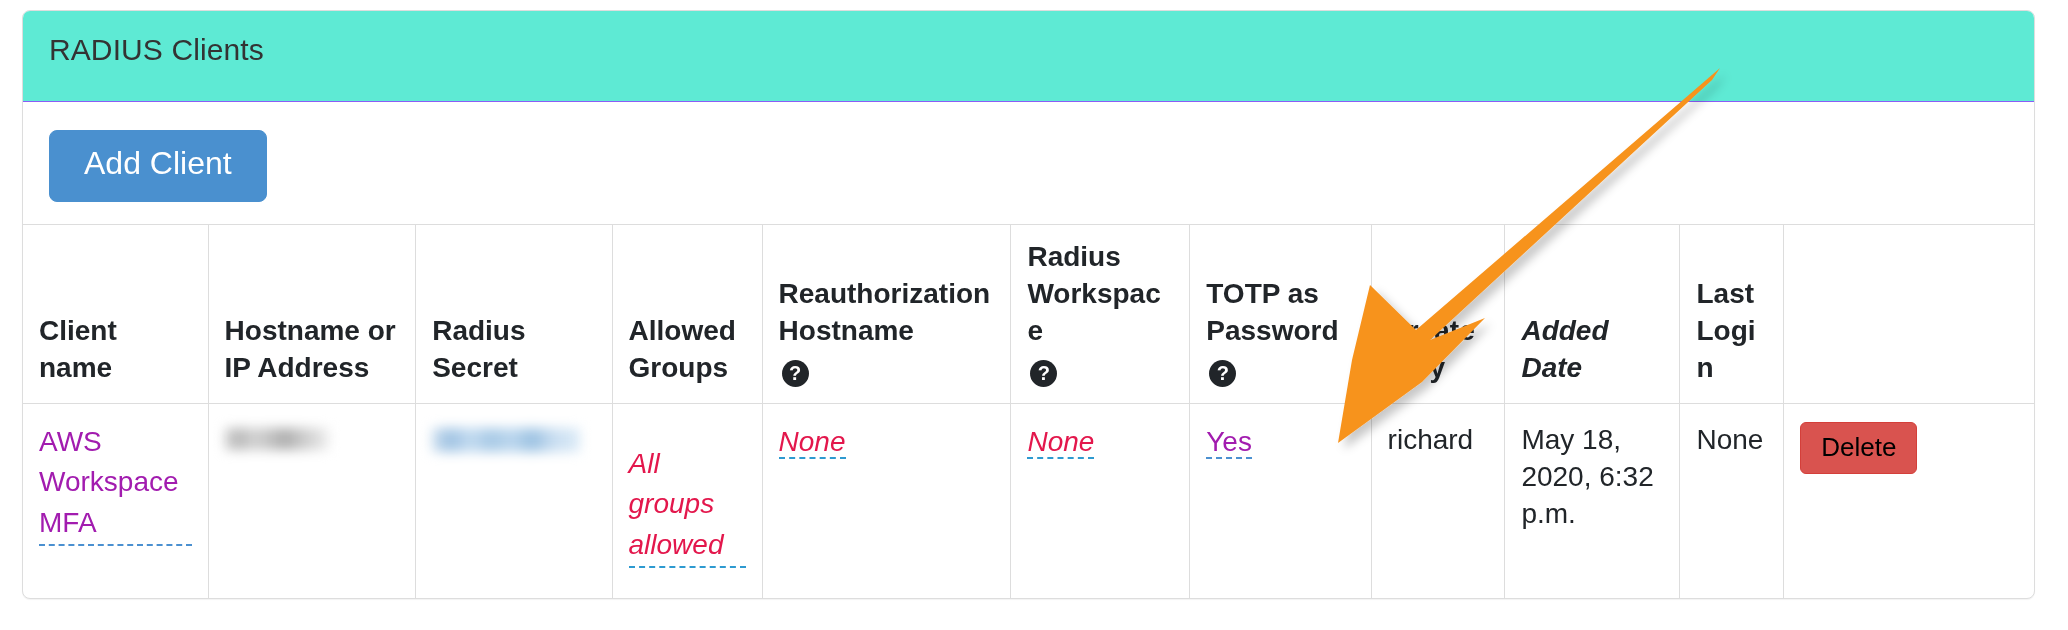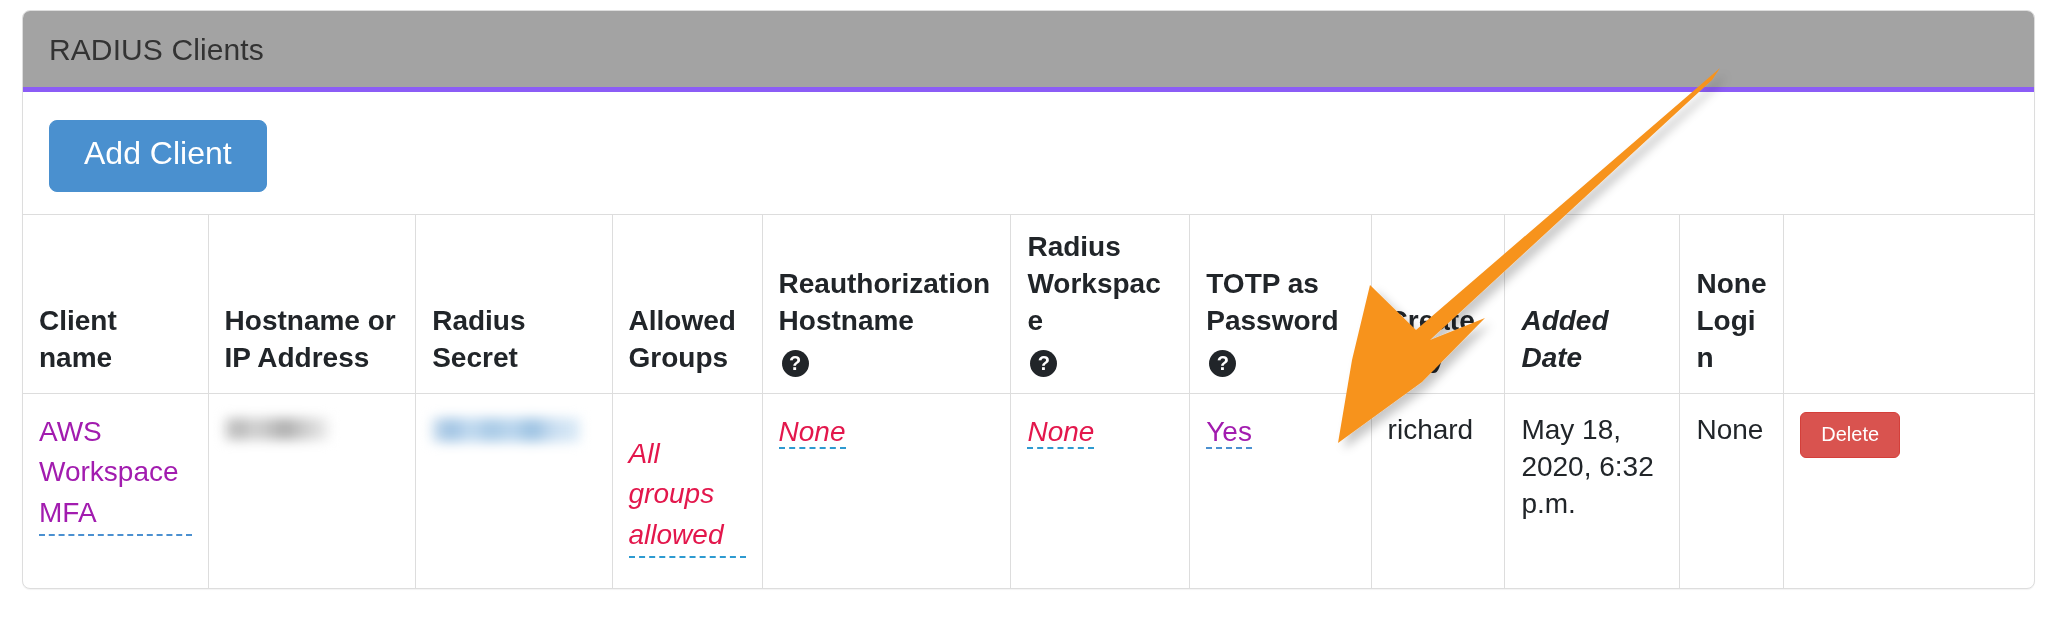--- a/index.html
+++ b/index.html
@@ -23,23 +23,23 @@
     top: 10px;
     width: 2013px;
     border: 1px solid #dddddd;
     border-radius: 8px;
     background: #ffffff;
     box-shadow: 0 1px 1px rgba(0,0,0,.05);
     box-sizing: border-box;
     overflow: hidden;
   }
   .card-header {
-    background: #a3a3a3;
-    border-bottom: 5px solid #8b5cf6;
-    padding: 22px 26px 21px 26px;
+    background: #5eead4;
+    border-bottom: 1px solid #8b5cf6;
+    padding: 22px 26px 35px 26px;
   }
   .card-title {
     font-size: 30px;
     font-weight: 400;
     color: #333333;
     line-height: 1.1;
     letter-spacing: .1px;
   }
   .card-body {
     padding: 28px 26px 22px 26px;
@@ -59,22 +59,22 @@
     background: #4a90cf;
     border-color: #4a90cf;
     color: #ffffff;
     font-size: 32px;
     padding: 16px 34px 22px 34px;
     line-height: 1;
   }
   .btn-danger {
     background: #d9534f;
     border-color: #d43f3a;
-    color: #ffffff;
-    font-size: 20px;
+    color: #000000;
+    font-size: 26px;
     padding: 11px 20px 13px 20px;
     line-height: 1;
     border-radius: 6px;
   }
 
   
   .table-wrap {
     padding: 0;
   }
   table.clients {
@@ -233,21 +233,21 @@
           <th class="c6">
             <span class="th-inner">TOTP as Password</span><span class="help-icon">?</span>
           </th>
           <th class="c7">
             <span class="th-inner">Created by</span>
           </th>
           <th class="c8">
             <span class="th-inner">Added Date</span>
           </th>
           <th class="c9">
-            <span class="th-inner">None Login</span>
+            <span class="th-inner">Last Login</span>
           </th>
           <th class="c10">
             <span class="th-inner"></span>
           </th>
         </tr>
       </thead>
       <tbody>
         <tr>
           <td>
             <a class="editable cell-links">AWS Workspace MFA</a>

